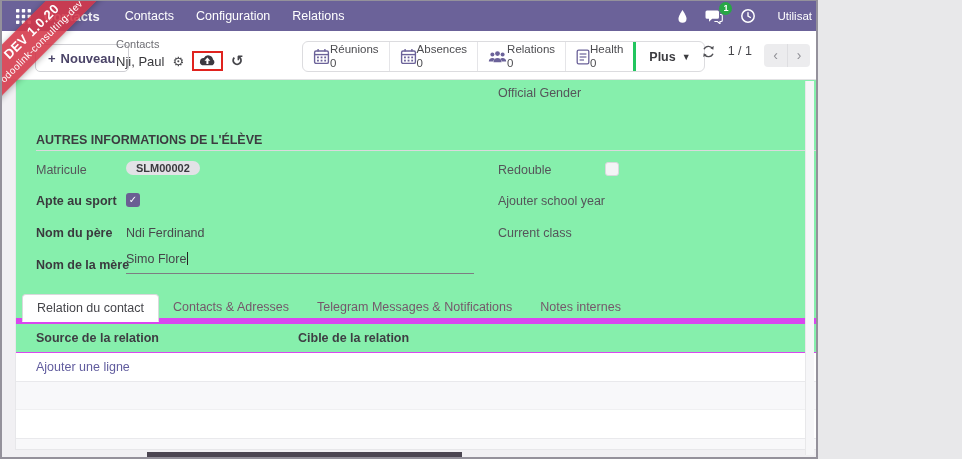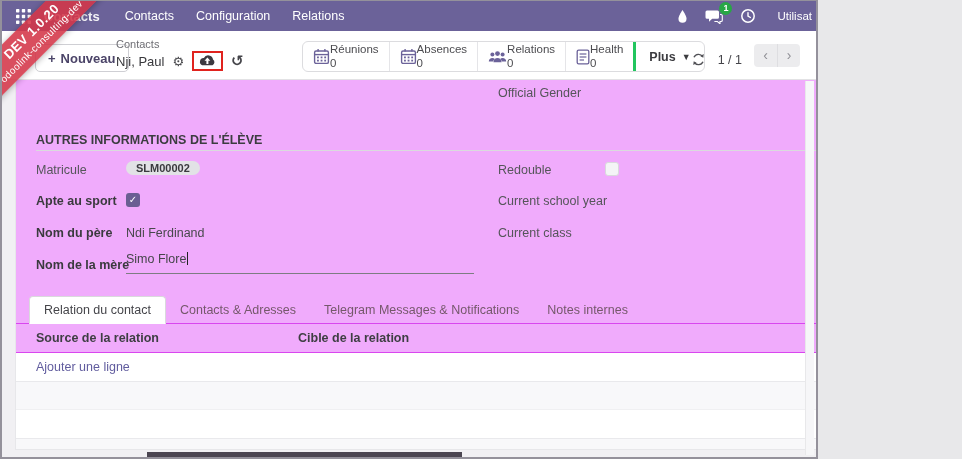--- a/index.html
+++ b/index.html
@@ -38,30 +38,30 @@
                  border:1px solid #dcdcdf; border-radius:6px; background:#fff; }
   .smart-btn { display:flex; align-items:center; padding:0 10px; border-right:1px solid #e5e5e8;
                cursor:pointer; color:#6b6299; }
   .smart-text { display:flex; flex-direction:column; line-height:1.15; }
   .smart-label { font-size:11.5px; color:#4c4c50; }
   .smart-count { font-size:11.5px; color:#4c4c50; }
   .plus-btn { display:flex; align-items:center; gap:6px; padding:0 13px; font-size:12.5px; font-weight:600;
               color:#3c3c40; cursor:pointer; }
   .plus-caret { font-size:9px; color:#3c3c40; }
 
-  .pager { position:absolute; right:16px; top:13px; display:flex; align-items:flex-end; gap:12px; }
+  .pager { position:absolute; right:6px; top:13px; display:flex; align-items:flex-start; gap:12px; }
   .pager-value { font-size:12.5px; color:#45454a; cursor:pointer; }
   .pager-nav { display:flex; border-radius:4px; overflow:hidden; }
   .pager-btn { width:23px; height:23px; background:#ececee; color:#8f8f95; font-size:14px; line-height:22px;
                text-align:center; cursor:pointer; }
   .pager-btn + .pager-btn { border-left:1px solid #dedee1; }
 
   
   .content-bg { position:absolute; top:79px; left:0; right:0; bottom:0; background:#f1f0f3; }
-  .sheet { position:absolute; top:79px; left:13px; width:935px; height:370px; background:#f0abfc;
+  .sheet { position:absolute; top:79px; left:13px; width:935px; height:370px; background:#86efac;
            border:1px solid #e7e7ea; border-top:none; }
   .scrollbar { position:absolute; top:80px; right:2px; bottom:2px; width:9px; background:#f6f6f8;
                border-left:1px solid #e8e8ea; cursor:pointer; }
 
   .fld-label { position:absolute; font-size:12.5px; color:#55555a; }
   .fld-label.bold { font-weight:700; color:#3a3a3e; }
   .fld-value { position:absolute; font-size:12.5px; color:#48484c; }
   .section-title { position:absolute; left:20px; top:53px; font-size:12.5px; font-weight:700; color:#3c3c40; }
   .section-line { position:absolute; left:20px; right:10px; top:70px; border-bottom:1px solid #dadadd; }
 
@@ -70,22 +70,22 @@
   .cb { position:absolute; width:14px; height:14px; border-radius:3px; cursor:pointer; }
   .cb.checked { background:#6a5e93; }
   .cb.checked::after { content:"✓"; color:#fff; font-size:10px; line-height:14px; display:block; text-align:center; }
   .cb.unchecked { background:#f4f4f6; border:1px solid #d9d9dd; }
 
   .input-underline { position:absolute; left:110px; top:172px; width:348px; height:22px;
                      border-bottom:1px solid #7d7d82; font-size:12.5px; color:#45454a; }
   .caret { display:inline-block; width:1px; height:13px; background:#222; vertical-align:-2px; margin-left:1px; }
 
   
-  .tabs { position:absolute; top:216px; left:0; right:0; height:28px; border-bottom:1px solid #d946ef;
-          display:flex; align-items:flex-end; padding-left:13px; }
+  .tabs { position:absolute; top:216px; left:0; right:0; height:28px; border-bottom:6px solid #d946ef;
+          display:flex; align-items:center; padding-left:6px; }
   .tab { padding:0 14px; line-height:26px; font-size:12.5px; color:#75586b; cursor:pointer; white-space:nowrap; }
   .tab.active { background:#fff; border:1px solid #d9d9dc; border-bottom:1px solid #fff; border-radius:4px 4px 0 0;
                 color:#45454a; height:28px; line-height:26px; margin-bottom:-1px; }
 
   
   .tbl-head { position:absolute; top:244px; left:0; right:0; height:29px; display:flex; align-items:center;
               border-bottom:1px solid #d946ef; }
   .th { font-size:12.5px; font-weight:700; color:#3e3e43; cursor:pointer; }
   .th1 { width:282px; padding-left:20px; }
   .th2 { width:307px; }
@@ -302,21 +302,21 @@
     <div class="fld-value" style="left:110px; top:146px;">Ndi Ferdinand</div>
 
     <div class="fld-label bold" style="left:20px; top:178px;">Nom de la mère</div>
     <div class="input-underline">
       <span>Simo Flore</span><span class="caret"></span>
     </div>
 
     <div class="fld-label" style="left:482px; top:83px;">Redouble</div>
     <div class="cb unchecked" style="left:589px; top:82px;"></div>
 
-    <div class="fld-label" style="left:482px; top:114px;">Current school year</div>
+    <div class="fld-label" style="left:482px; top:114px;">Ajouter school year</div>
     <div class="fld-label" style="left:482px; top:146px;">Current class</div>
 
     <div class="tabs">
       <div class="tab active">Relation du contact</div>
       <div class="tab">Contacts &amp; Adresses</div>
       <div class="tab">Telegram Messages &amp; Notifications</div>
       <div class="tab">Notes internes</div>
     </div>
 
     <div class="tbl-head">

